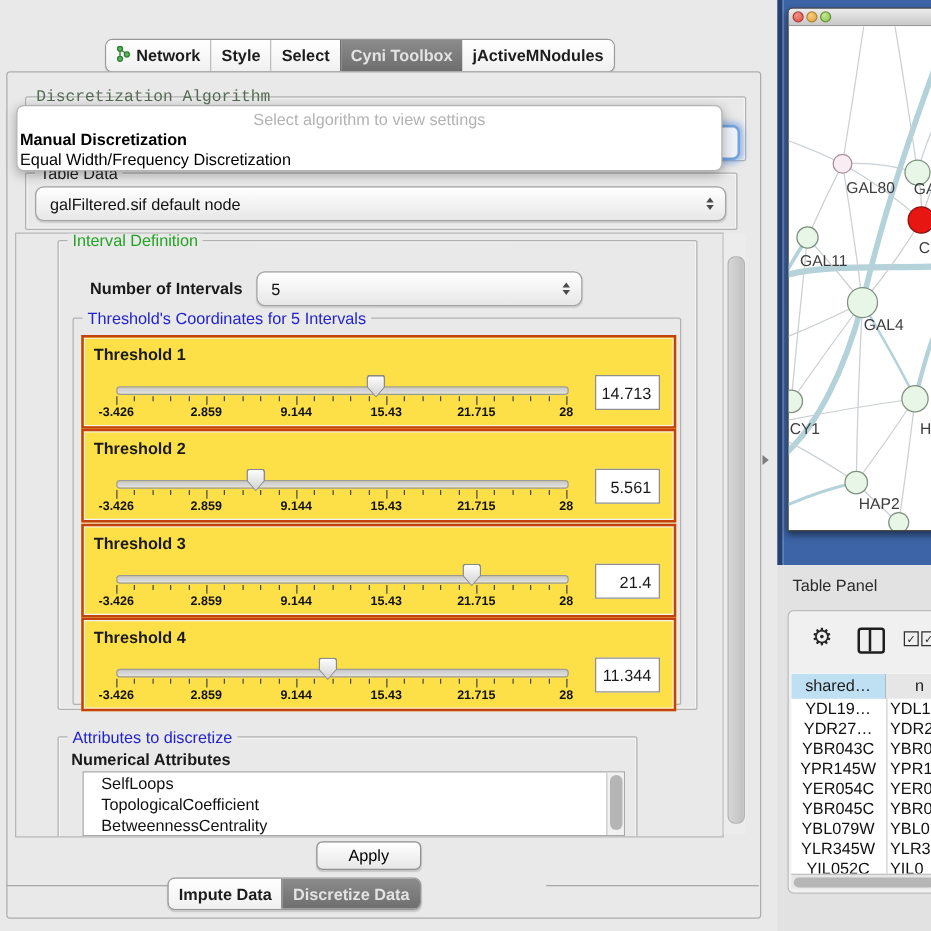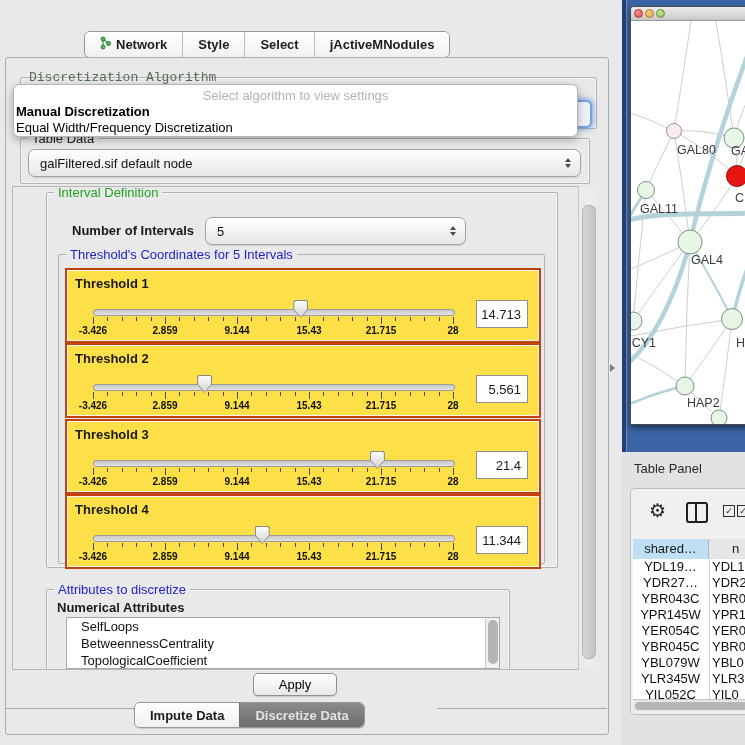--- a/index.html
+++ b/index.html
@@ -6,21 +6,21 @@
   #stage{position:relative;width:745px;height:745px;overflow:hidden;background:#e9e9e9;
          font-family:"Liberation Sans",sans-serif;font-size:13px;color:#1a1a1a;}
   .abs{position:absolute;}
   
   #titlebar{left:0;top:0;width:622px;height:24px;background:linear-gradient(#f0f0f0,#e2e2e2);}
   #titlebar .t{position:absolute;left:10px;top:4px;font-size:13px;color:#1c1c1c;}
   .float-ic{position:absolute;left:574px;top:8px;width:9px;height:9px;border:1.5px solid #222;background:transparent;}
   .close-ic{position:absolute;left:589px;top:3px;font-size:14px;font-weight:bold;color:#111;}
   .segbar{position:absolute;display:flex;align-items:stretch;background:#fbfbfb;border:1px solid #979797;
           border-radius:6px;overflow:hidden;box-shadow:0 1px 1px rgba(0,0,0,.15);}
-  .segbar .seg{display:flex;align-items:center;justify-content:space-between;gap:5px;padding:0 15px;
+  .segbar .seg{display:flex;align-items:center;justify-content:space-between;gap:5px;padding:0 8px;
                font-size:13px;font-weight:bold;color:#1c1c1c;background:linear-gradient(#ffffff,#f0f0f0);}
   .segbar .seg + .seg{border-left:1px solid #bdbdbd;}
   .segbar .seg.sel{background:linear-gradient(#8b8b8b,#6e6e6e);color:#e3e3e3;border-left:1px solid #6e6e6e;}
   .segbar .seg.sel + .seg{border-left:none;}
   #outer-panel{left:5px;top:57px;width:602px;height:676px;border:1px solid #adadad;border-radius:3px;background:#e9e9e9;}
   .group{position:absolute;border:1px solid #b2b2b2;border-radius:2px;box-shadow:inset 0 0 0 1px #f4f4f4;}
   .gtitle{position:absolute;top:-8px;left:7px;background:#e9e9e9;padding:0 4px;font-size:13px;white-space:nowrap;}
   .green{color:#22a322;}
   .blue{color:#2323cc;}
   .dark{color:#222;}
@@ -105,20 +105,23 @@
             <circle cx="3" cy="11" r="2" fill="#57b65b" stroke="#2e7d32"></circle>
           </svg></span>
         <span>Network</span>
       </div>
       <div class="seg">
         <span>Style</span>
       </div>
       <div class="seg">
         <span>Select</span>
       </div>
+      <div class="seg sel">
+        <span>Cyni Toolbox</span>
+      </div>
       <div class="seg">
         <span>jActiveMNodules</span>
       </div>
     </div>
 
   <div class="abs" id="outer-panel"></div>
 
   <div class="gtitle dim abs" style="left:25px;top:70px;z-index:2;background:transparent;font-family:Liberation Mono, monospace;">Discretization Algorithm</div>
   <div class="group" style="left:20px;top:77px;width:575px;height:50px;z-index:1;"></div>
   <div class="abs" id="hidden-combo"></div>
@@ -318,22 +321,22 @@
           </div>
       </div>
     </div>
 
     <div class="group" style="left:33px;top:402px;width:462px;height:120px;">
       <div class="gtitle blue">Attributes to discretize</div>
       <div class="abs" style="left:10px;top:10px;font-weight:bold;">Numerical Attributes</div>
       <div id="attr-list" style="left:19px;top:27px;width:432px;height:50px;">
         <div id="attr-items">
             <div class="item">SelfLoops</div>
+            <div class="item">TopologicalCoefficient</div>
             <div class="item">BetweennessCentrality</div>
-            <div class="item">TopologicalCoefficient</div>
           </div>
         <div id="attr-scroll">
             <div class="thumb"></div>
           </div>
       </div>
     </div>
   </div>
 
   <div class="abs" id="vscroll">
     <div class="thumb"></div>

